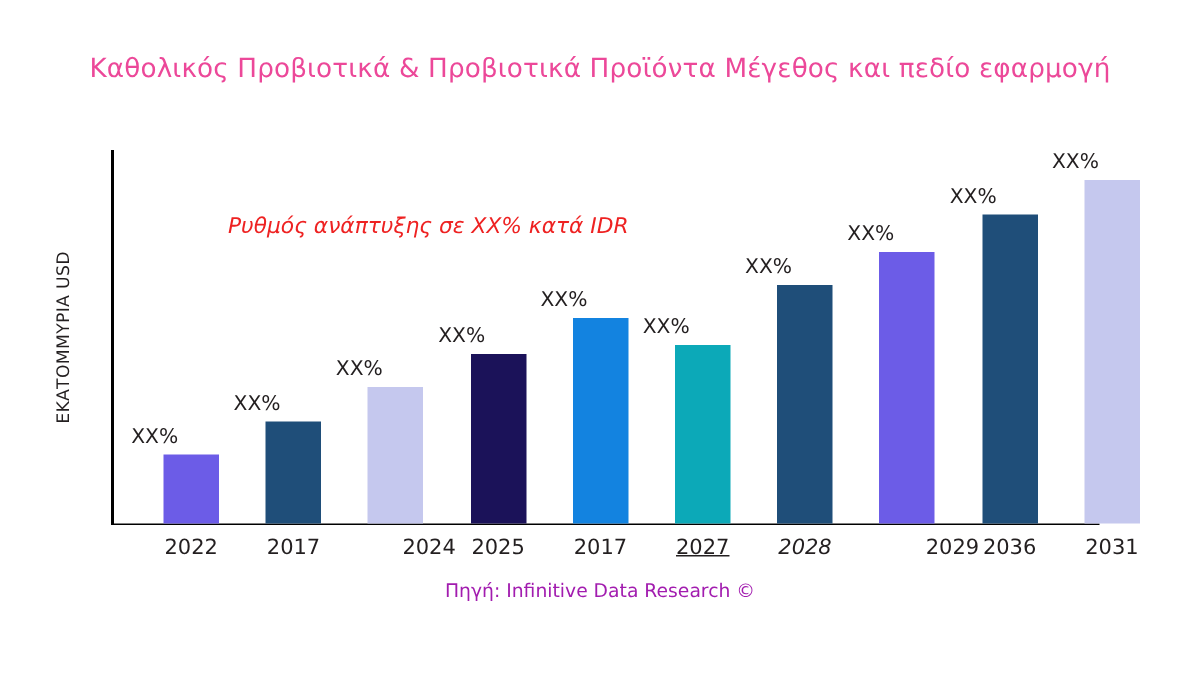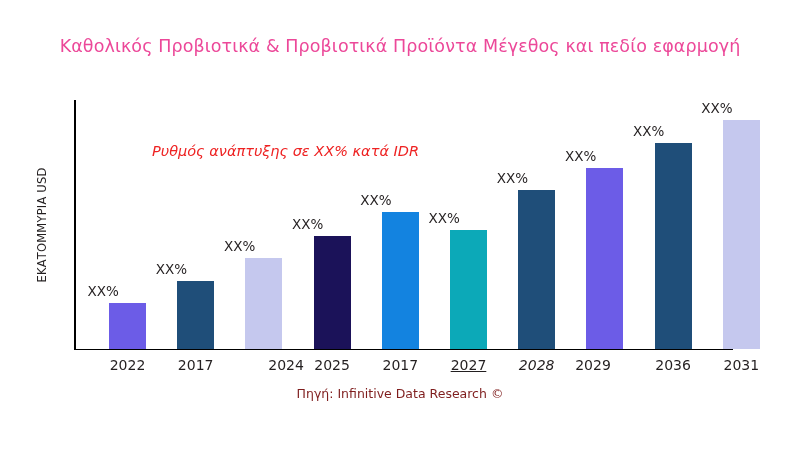--- a/index.html
+++ b/index.html
@@ -71,21 +71,21 @@
     width:80px;
     text-align:center;
     font-size:14px;
     color:#231f20;
   }
 
   .source-note{
     position:absolute;left:0;top:386px;width:800px;
     text-align:center;
     font-size:12.5px;
-    color:#7f1d1d;
+    color:#a21caf;
     white-space:nowrap;
   }
 </style>
 </head>
 <body>
 
 <div id="chart-root">
 
   <div class="chart-title">Καθολικός Προβιοτικά &amp; Προβιοτικά Προϊόντα Μέγεθος και πεδίο εφαρμογή</div>
 
@@ -129,21 +129,21 @@
       <div class="x-tick-label" style="left: 428.5px; text-decoration: underline;">2027</div>
       <div class="bar-group" style="left: 518.2px; height: 159px;">
         <div class="bar" style="height: 159px; background: rgb(31, 78, 121);"></div>
         <div class="bar-value" style="bottom: 163px;">XX%</div>
       </div>
       <div class="x-tick-label" style="left: 496.7px; font-style: italic;">2028</div>
       <div class="bar-group" style="left: 586.4px; height: 181px;">
         <div class="bar" style="height: 181px; background: rgb(108, 92, 231);"></div>
         <div class="bar-value" style="bottom: 185px;">XX%</div>
       </div>
-      <div class="x-tick-label" style="left: 553px;">2029</div>
+      <div class="x-tick-label" style="left: 595px;">2029</div>
       <div class="bar-group" style="left: 654.6px; height: 206px;">
         <div class="bar" style="height: 206px; background: rgb(31, 78, 121);"></div>
         <div class="bar-value" style="bottom: 210px;">XX%</div>
       </div>
       <div class="x-tick-label" style="left: 633.1px;">2036</div>
       <div class="bar-group" style="left: 722.8px; height: 229px;">
         <div class="bar" style="height: 229px; background: rgb(197, 200, 238);"></div>
         <div class="bar-value" style="bottom: 233px;">XX%</div>
       </div>
       <div class="x-tick-label" style="left: 701.3px;">2031</div>

